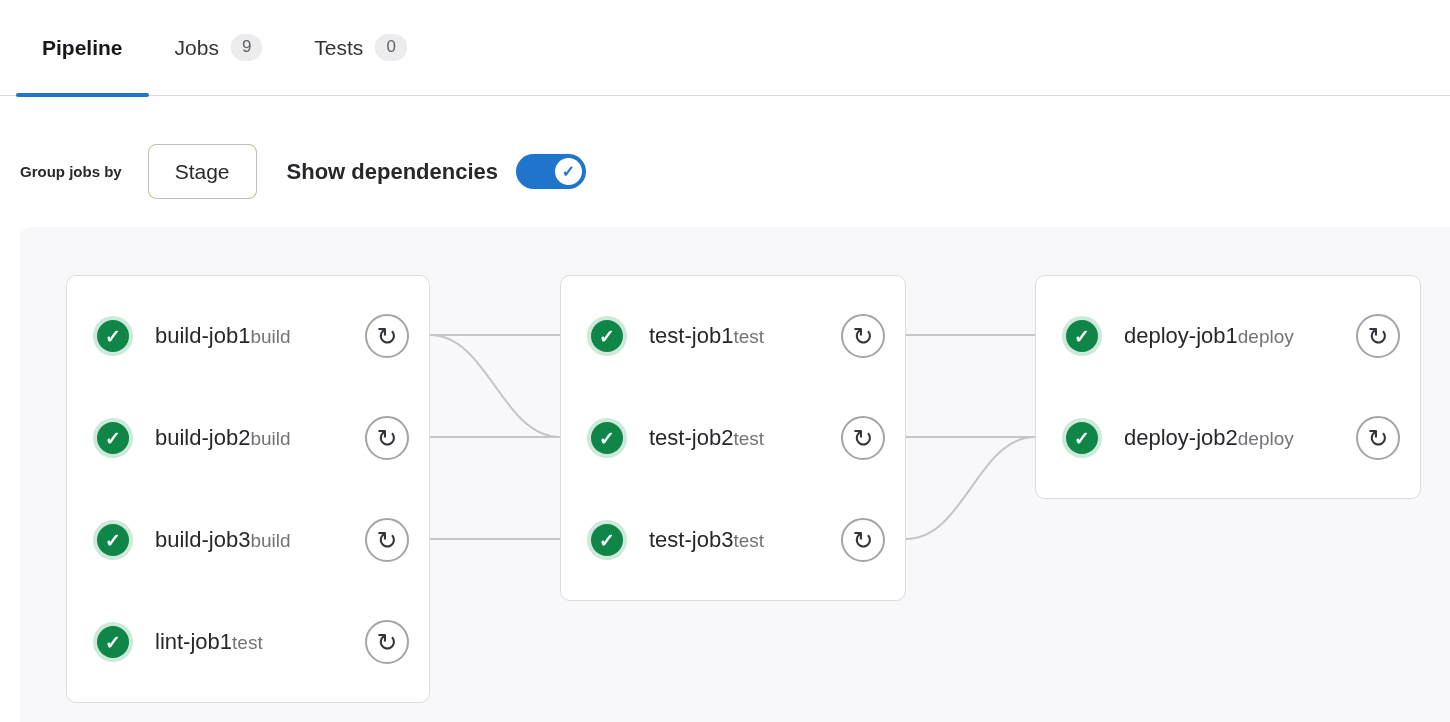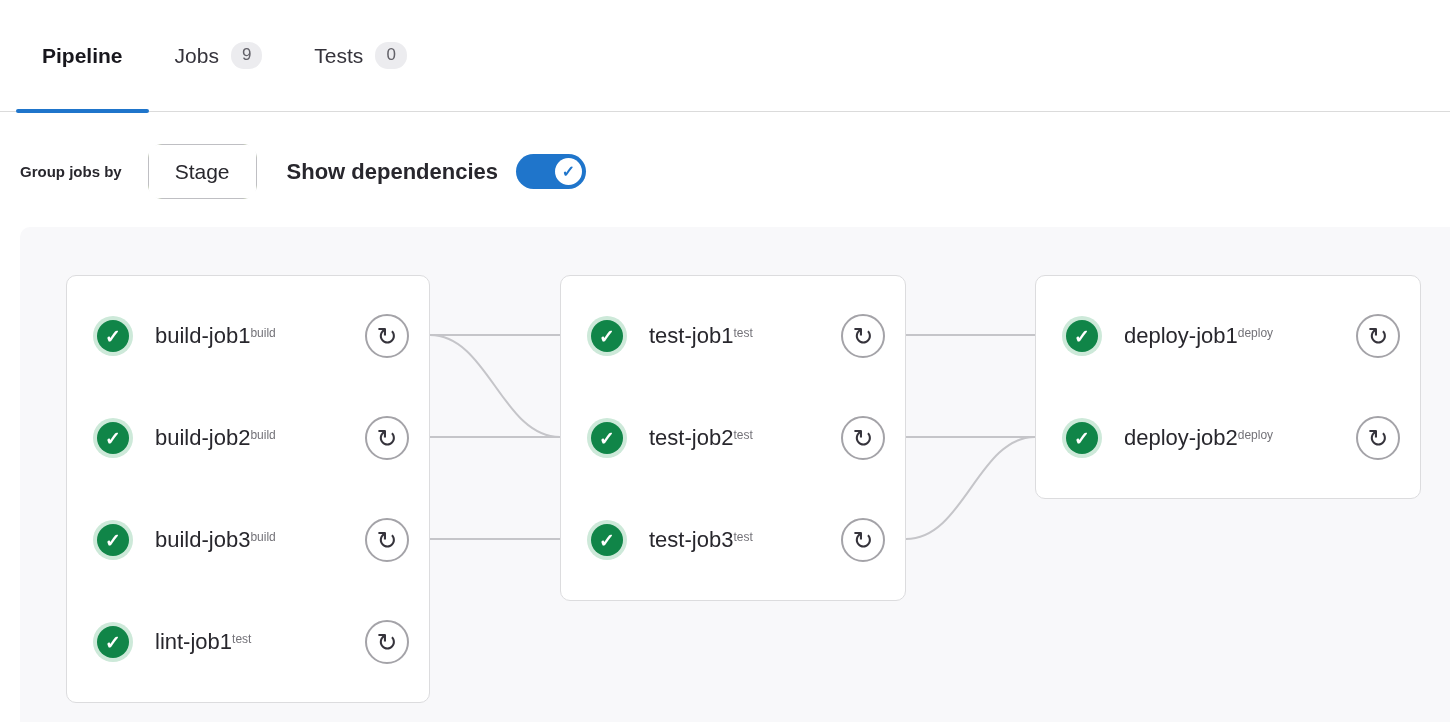--- a/index.html
+++ b/index.html
@@ -3,21 +3,21 @@
 <meta charset="utf-8">
 <style>
   html,body { margin:0; padding:0; }
   body {
     width:1450px; height:722px; position:relative; overflow:hidden;
     background:#ffffff; font-family:"Liberation Sans", sans-serif; color:#28272d;
   }
 
   
   .tabbar {
-    position:absolute; top:0; left:0; right:0; height:112px;
+    position:absolute; top:0; left:0; right:0; height:96px;
     border-bottom:1px solid #dbdbdb; display:flex; align-items:center;
     padding-left:16px; box-sizing:border-box;
   }
   .tab {
     position:relative; height:100%; display:flex; align-items:center;
     padding:0 26px; font-size:21px; color:#35333b; cursor:pointer; gap:12px;
   }
   .tab.active { font-weight:bold; color:#18171d; }
   .tab.active::after {
     content:""; position:absolute; left:0; right:0; bottom:-2px; height:4px;
@@ -28,21 +28,21 @@
     padding:3px 11px; font-size:17px; line-height:1.2;
   }
 
   
   .controls {
     position:absolute; top:144px; left:20px; right:0;
     display:flex; align-items:center;
   }
   .group-label { font-size:15px; font-weight:bold; color:#28272d; margin-right:26px; }
   .segmented {
-    display:flex; border:1px solid #bfbfc3; border-radius:14px; background:#bef264;
+    display:flex; border:1px solid #bfbfc3; border-radius:8px; background:#bef264;
     overflow:visible;
   }
   .segment {
     font-family:inherit; font-size:21px; color:#28272d; padding:13px 26px;
     background:#fff; border:none; border-radius:8px; cursor:pointer; line-height:1.3;
   }
   .segment.selected { box-shadow: inset 0 0 0 2px #7a797f; }
   .show-label { font-size:22px; font-weight:bold; color:#28272d; margin-left:30px;text-align:center; }
   .toggle {
     width:70px; height:35px; border-radius:18px; background:#1f75cb;
@@ -73,21 +73,21 @@
 
   .jobrow { display:flex; align-items:center; height:102px; }
   .status {
     width:32px; height:32px; border-radius:50%; background:#108548;
     box-shadow:0 0 0 4px #cde9d9; color:#ffffff; flex:none;
     display:flex; align-items:center; justify-content:center;
     font-size:19px; font-weight:bold;
   }
   .jobinfo { margin-left:26px; display:flex; flex-direction:row; text-decoration:none; }
   .jobname { font-size:22px; color:#28272d; line-height:1.2; }
-  .jobstage { font-size:12px; color:#737278; margin-top:3px; }
+  .jobstage { font-size:19px; color:#737278; margin-top:3px; }
   .retry {
     margin-left:auto; width:44px; height:44px; border-radius:50%;
     border:2px solid #a4a3a8; background:#ffffff; color:#35333b;
     font-size:25px; line-height:1; cursor:pointer; flex:none;
     display:flex; align-items:center; justify-content:center; padding:0;
     font-family:inherit;
   }
 </style>
 </head>
 <body>

